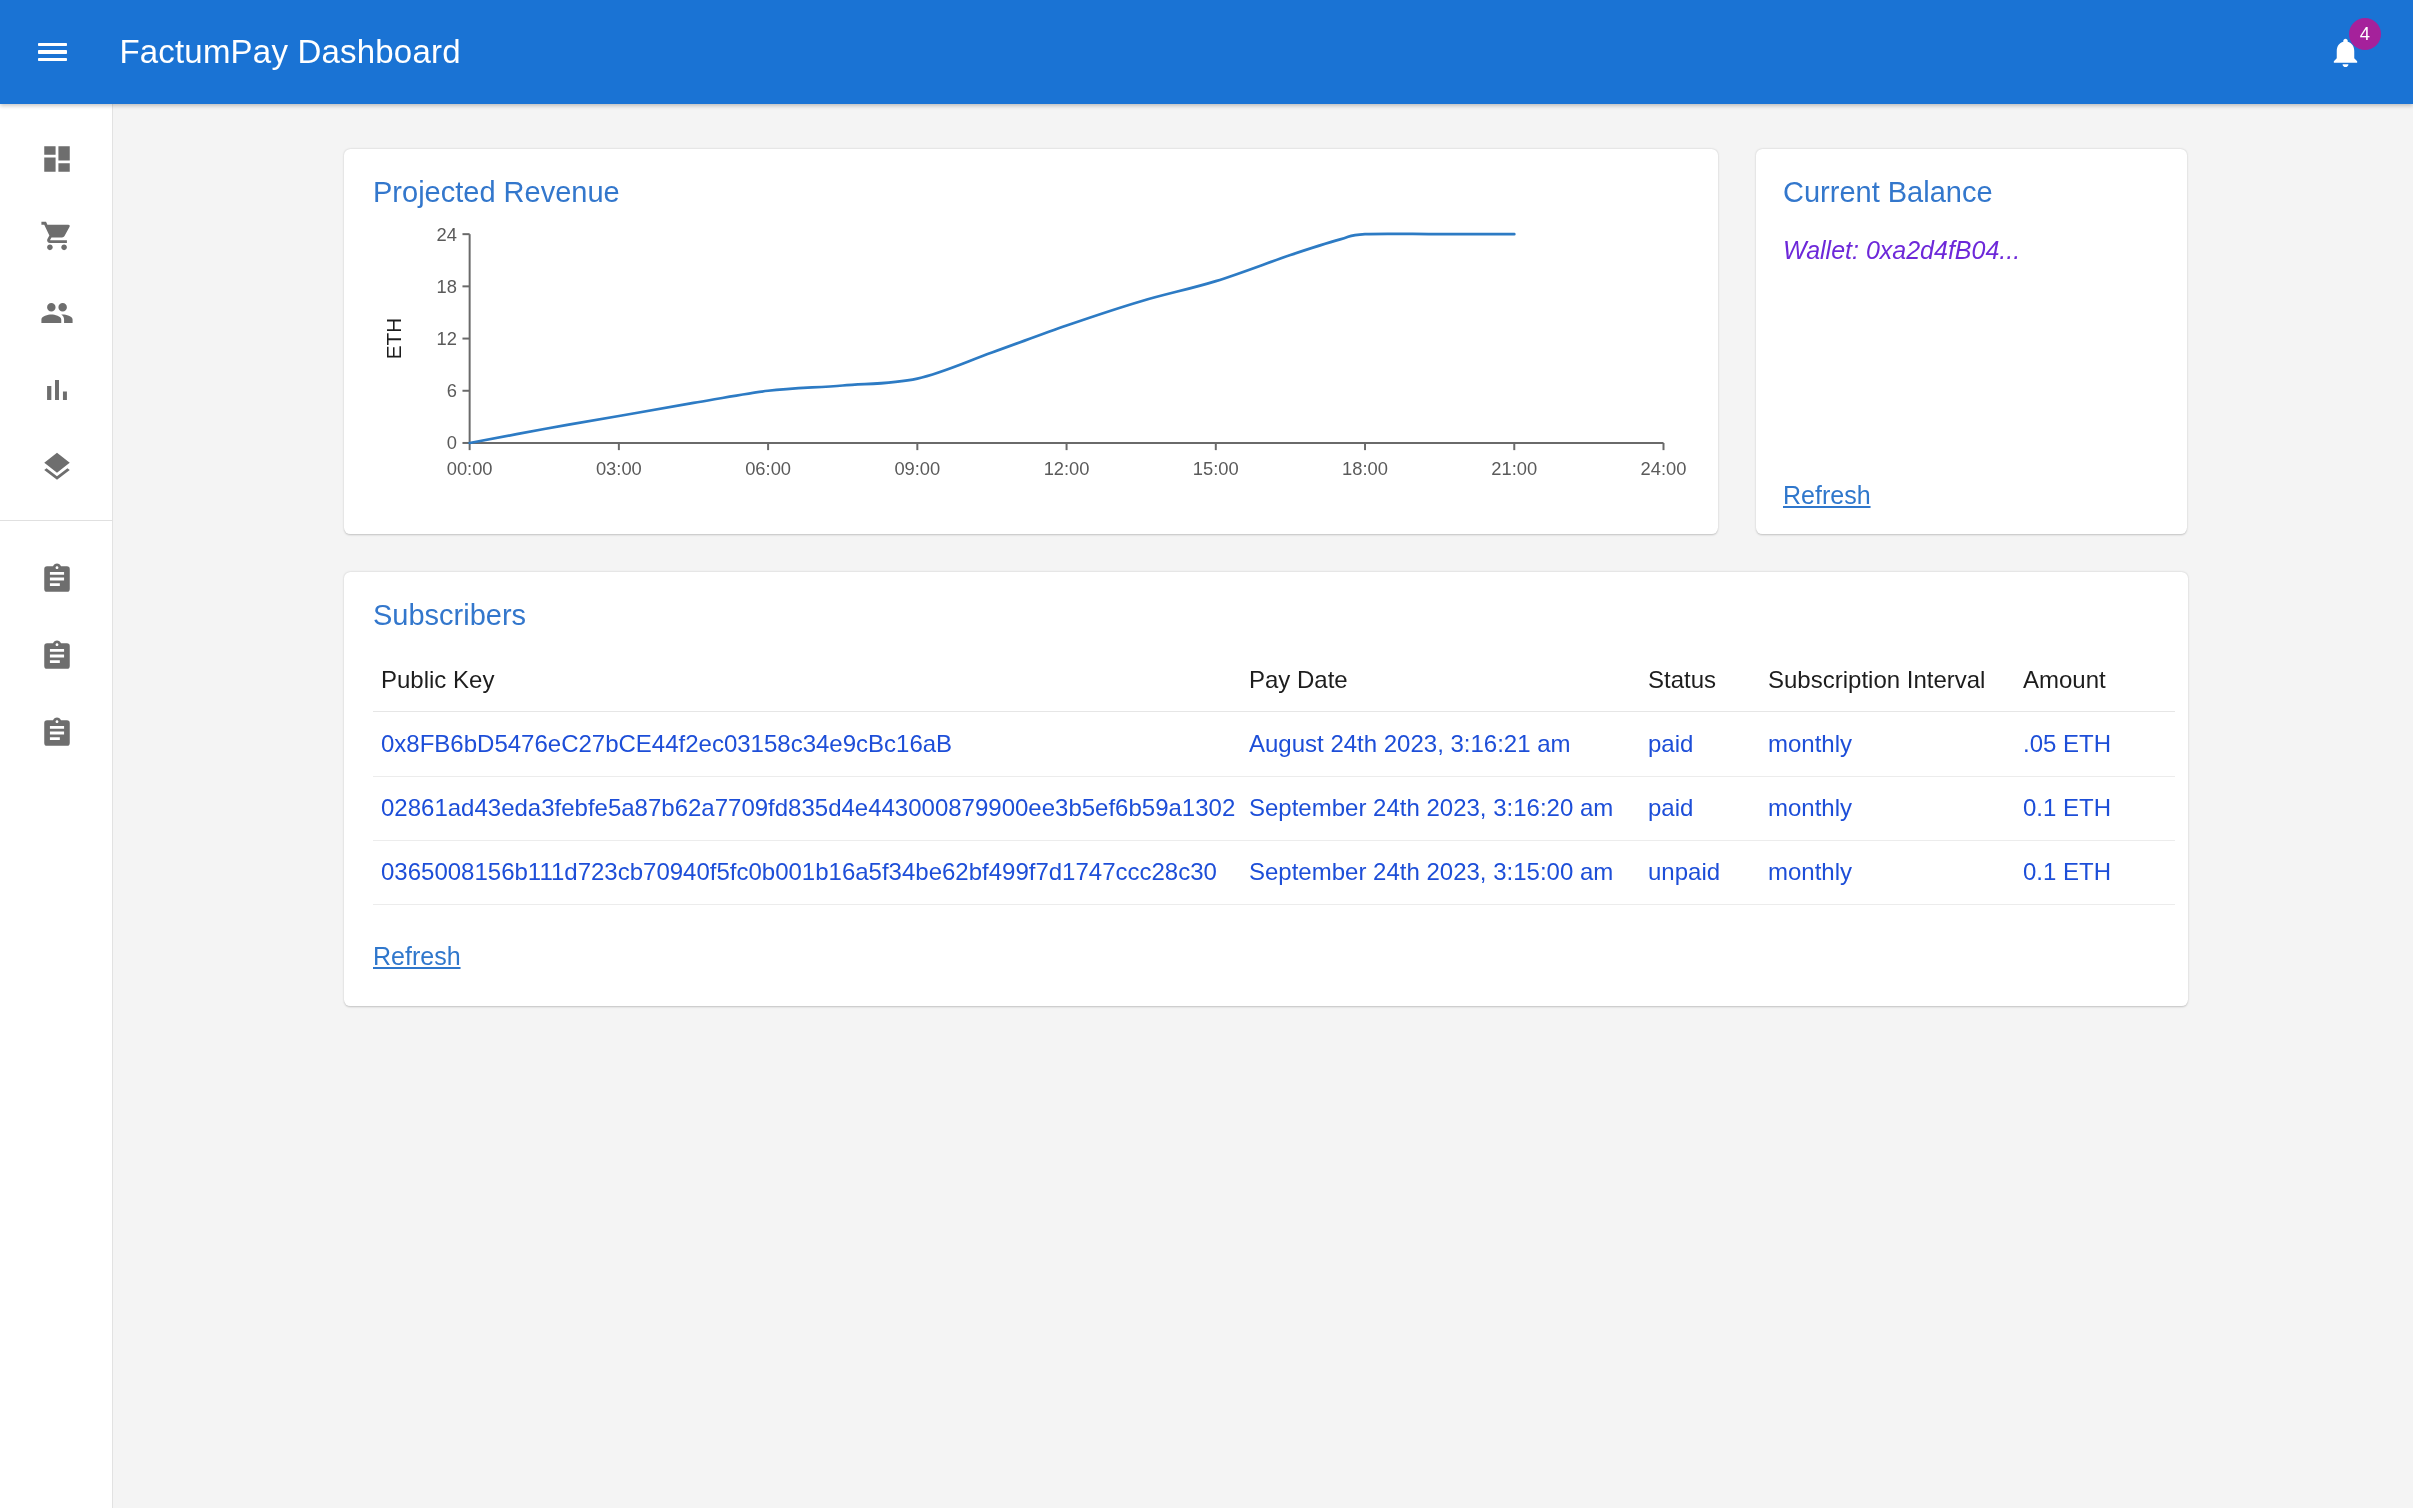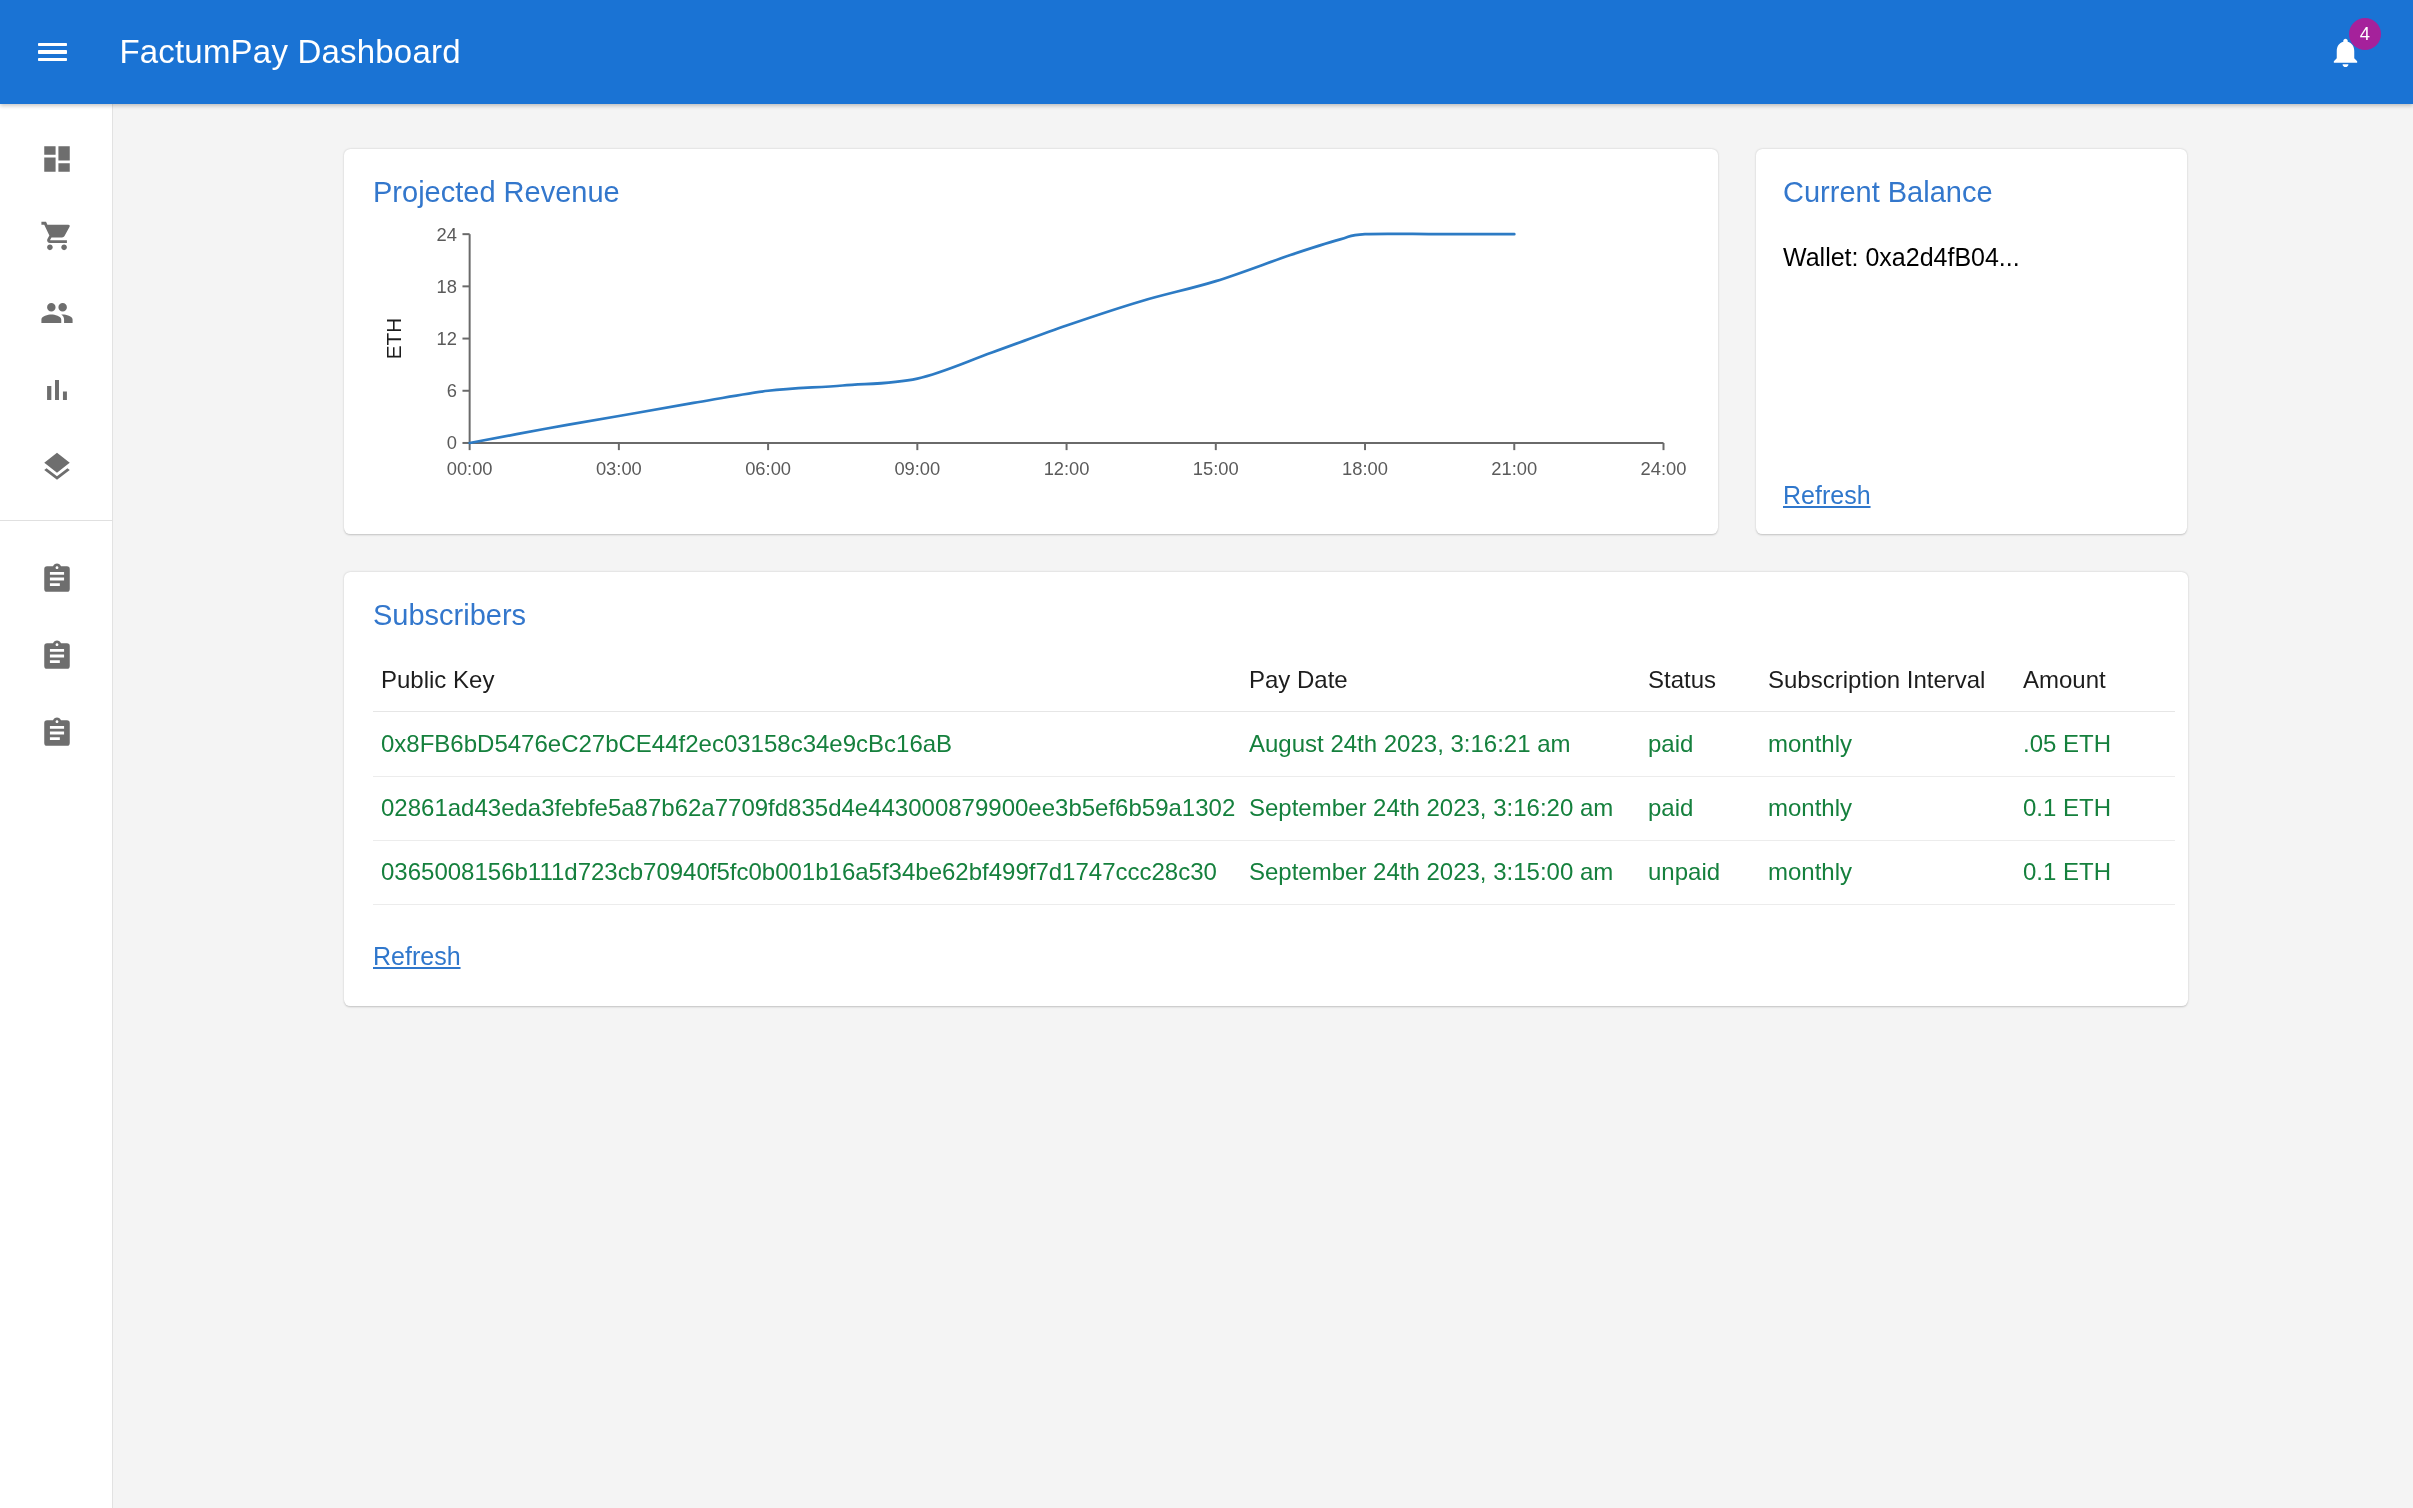--- a/index.html
+++ b/index.html
@@ -138,23 +138,24 @@
   
   .balance-card {
     width: 431px;
     height: 385px;
     padding: 27px 27px 24px 27px;
     display: flex;
     flex-direction: column;
   }
   .wallet-line {
     font-size: 25px;
-    color: #000000;
-    margin-top: 34px;
-    white-space: nowrap;
+    color: #6d28d9;
+    margin-top: 27px;
+    white-space: nowrap;
+    font-style: italic;
   }
   .balance-amount {
     font-size: 46px;
     color: #111111;
     font-weight: 400;
     margin-top: 8px;
     white-space: nowrap;
     letter-spacing: -0.4px;
   }
   .balance-spacer { flex: 1 1 auto; }
@@ -184,21 +185,21 @@
     text-align: left;
     font-size: 24px;
     font-weight: 400;
     color: #1d1d1d;
     padding: 4.8px 8px 17.6px 8px;
     border-bottom: 1.6px solid #e6e6e6;
     white-space: nowrap;
   }
   .subs-table td {
     font-size: 24px;
-    color: #15803d;
+    color: #1d4ed8;
     padding: 17.6px 8px 17.6px 8px;
     border-bottom: 0.8px solid #ececec;
     white-space: nowrap;
   }
   .col-key     { width: 868px; }
   .col-date    { width: 399px; }
   .col-status  { width: 120px; }
   .col-interval{ width: 255px; }
   .col-amount  { width: 160px; }
   .subs-refresh { margin-top: 37px; display: inline-block; }

